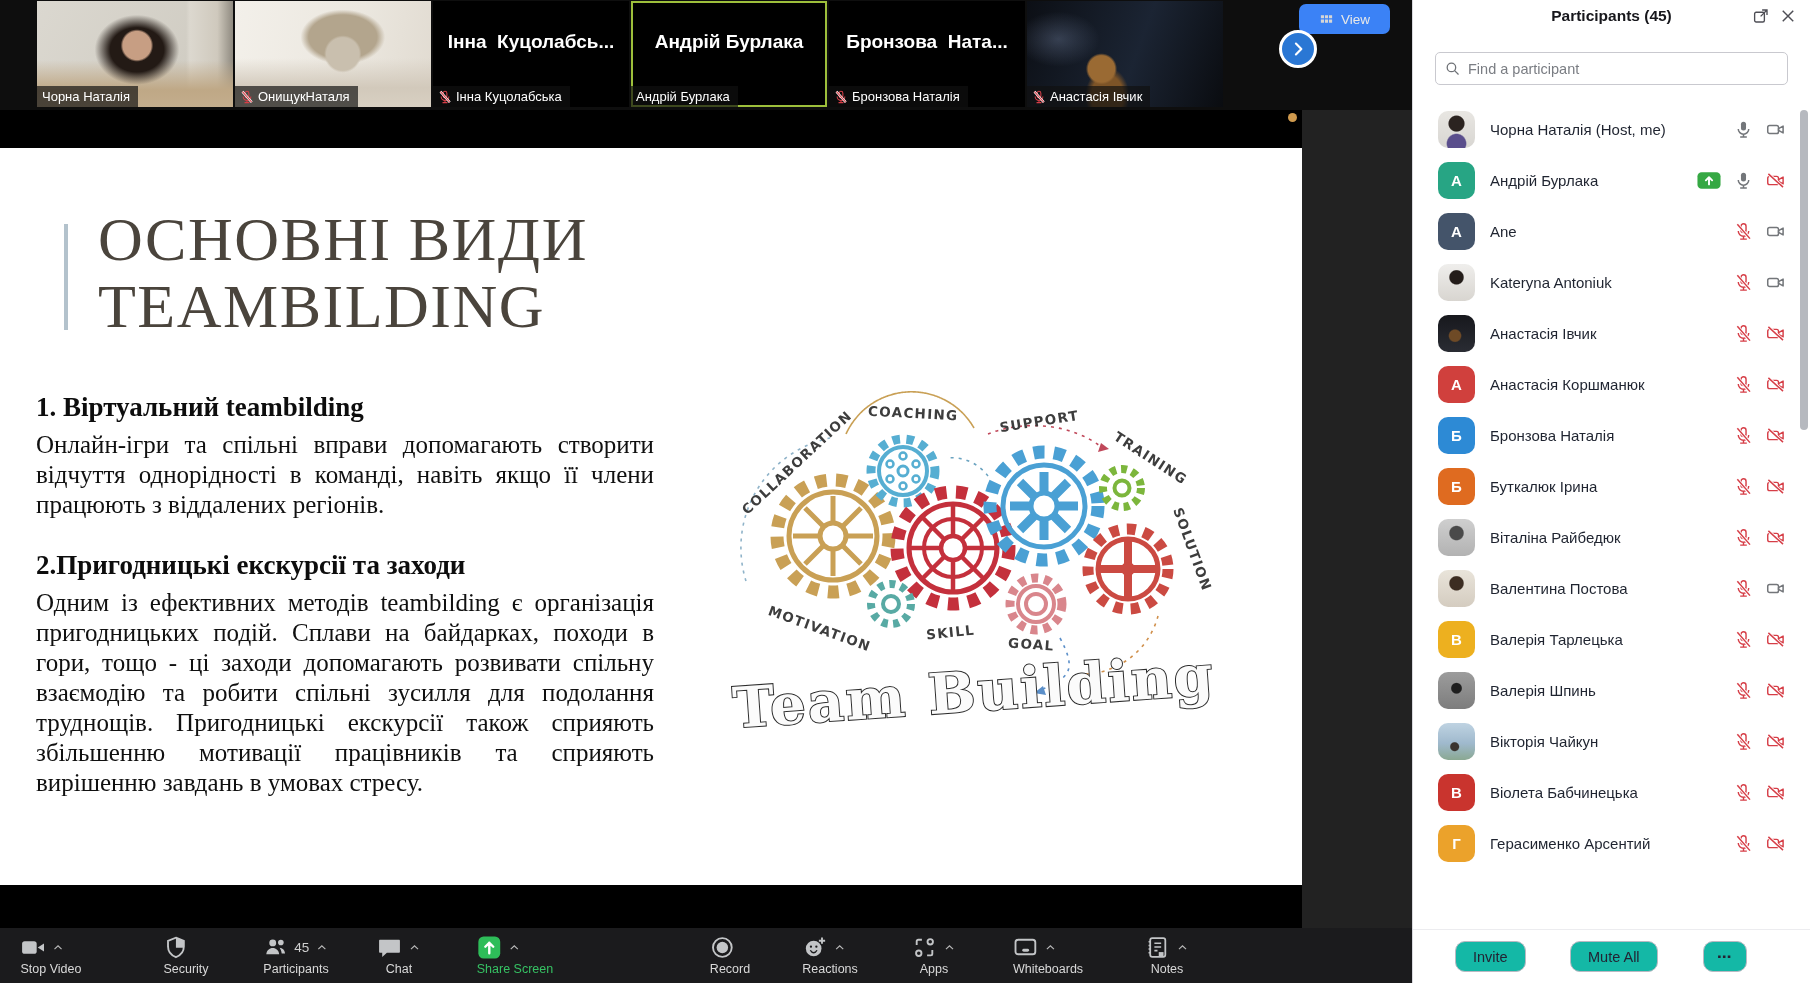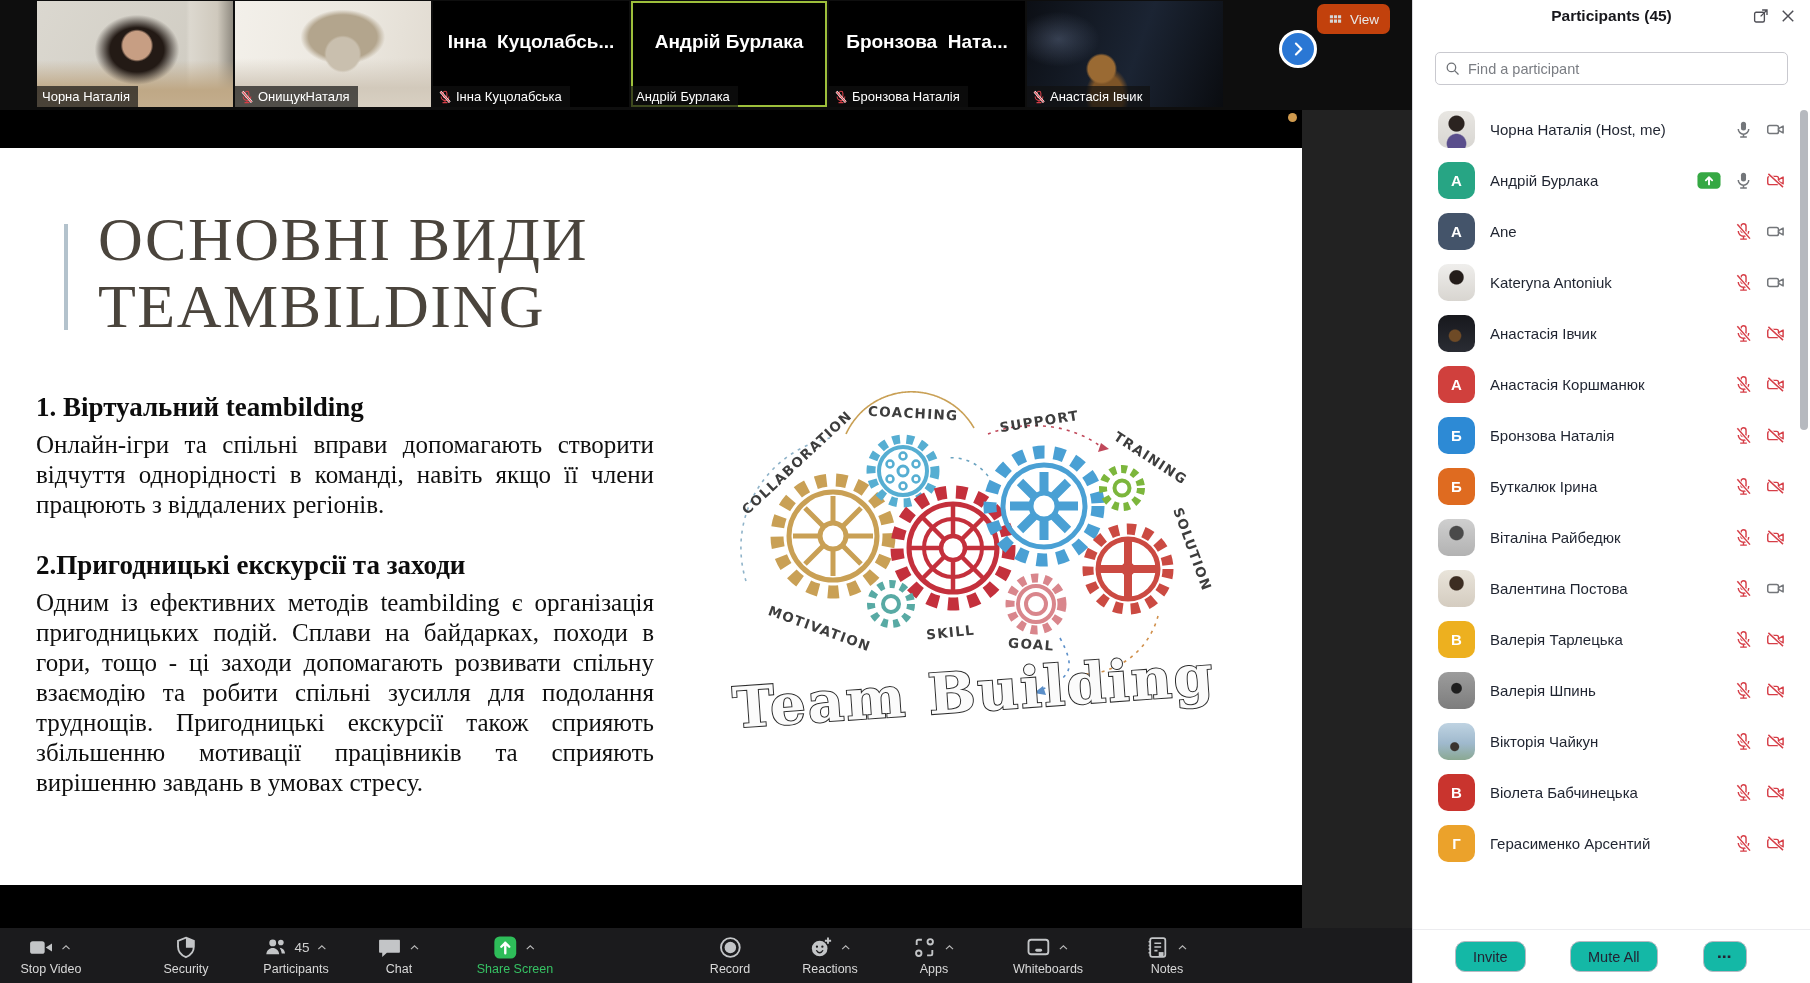--- a/index.html
+++ b/index.html
@@ -28,42 +28,42 @@
       radial-gradient(ellipse 30% 36% at 55% 34%, #b3a58d 58%, rgba(0,0,0,0) 72%),
       linear-gradient(0deg,#d8d0c2 0%,#d2c9bb 18%, rgba(0,0,0,0) 46%),
       linear-gradient(100deg,#f3f0ea 0%,#ebe7df 60%,#e1dbd1 100%);}
   .v3{background:
       radial-gradient(circle 20px at 38% 64%, #9a6a33 66%, rgba(0,0,0,0) 78%),
       radial-gradient(ellipse 17% 42% at 41% 90%, #7d5427 48%, rgba(0,0,0,0) 66%),
       radial-gradient(ellipse 34% 42% at 16% 36%, rgba(150,170,210,.28), rgba(0,0,0,0) 62%),
       linear-gradient(110deg,#0c0f15,#1b2433 55%,#0a0c10);}
   
   #view-pill{position:absolute;top:4px;right:22px;height:30px;display:flex;align-items:center;gap:7px;
-             background:#c2410c;border-radius:7px;padding:0 11px;color:#e8e8e8;font-size:13.5px;cursor:default;}
+             background:#3b82f6;border-radius:7px;padding:0 20px;color:#e8e8e8;font-size:13.5px;cursor:default;}
   #view-pill svg{width:15px;height:15px;fill:#d6d6d6;}
   #next-arrow{position:absolute;left:1279px;top:30px;width:38px;height:38px;border-radius:50%;
               background:#2a77d4;border:3px solid #fff;box-sizing:border-box;display:flex;align-items:center;justify-content:center;}
   #next-arrow svg{width:20px;height:20px;}
   
   #stage{position:absolute;left:0;top:110px;width:1412px;height:818px;}
   #stage-black{position:absolute;left:0;top:0;width:1302px;height:818px;background:#000;}
   #rec-dot{position:absolute;left:1288px;top:3px;width:9px;height:9px;border-radius:50%;background:#cf9a4e;}
   #slide{position:absolute;left:0;top:38px;width:1302px;height:737px;background:#fff;
          font-family:"Liberation Serif","DejaVu Serif",serif;color:#141414;}
   #title-bar{position:absolute;left:64px;top:76px;width:4px;height:106px;background:#b3c2cc;}
   #slide-title{position:absolute;left:98px;top:58px;font-size:62px;line-height:67px;color:#4a443c;
                letter-spacing:1.5px;font-weight:500;}
   .sec-h{position:absolute;left:36px;font-size:27px;font-weight:bold;color:#0d0d0d;}
   .sec-p{position:absolute;left:36px;width:618px;font-size:25px;line-height:30px;text-align:justify;color:#101010;}
   #sec1-h{top:244px;} #sec1-p{top:282px;} #sec2-h{top:402px;} #sec2-p{top:440px;}
   #gears-svg{position:absolute;left:688px;top:228px;}
   
   #toolbar{position:absolute;left:0;top:928px;width:1412px;height:55px;background:#1b1b1d;}
   .tool{position:absolute;top:6px;transform:translateX(-50%);display:flex;flex-direction:column;
-        align-items:center;gap:3px;color:#d9d9d9;background:none;border:none;padding:0;cursor:default;
+        gap:3px;color:#d9d9d9;background:none;border:none;padding:0;cursor:default;
         font-family:inherit;}
   .tool .irow{display:flex;align-items:center;gap:6px;height:26px;}
   .tool .irow svg{width:25px;height:25px;color:#c3c5c7;}
   .tool .chev svg{width:13px;height:13px;color:#b9b9b9;}
   .tool .badge{font-size:13.5px;color:#cfcfcf;}
   .tool .tlabel{font-size:12.5px;line-height:13px;white-space:nowrap;}
   .tool.green .tlabel{color:#36c163;}
   
   #panel{position:absolute;left:1412px;top:0;width:398px;height:983px;background:#fff;box-sizing:border-box;
          border-left:1px solid #d9d9de;}

